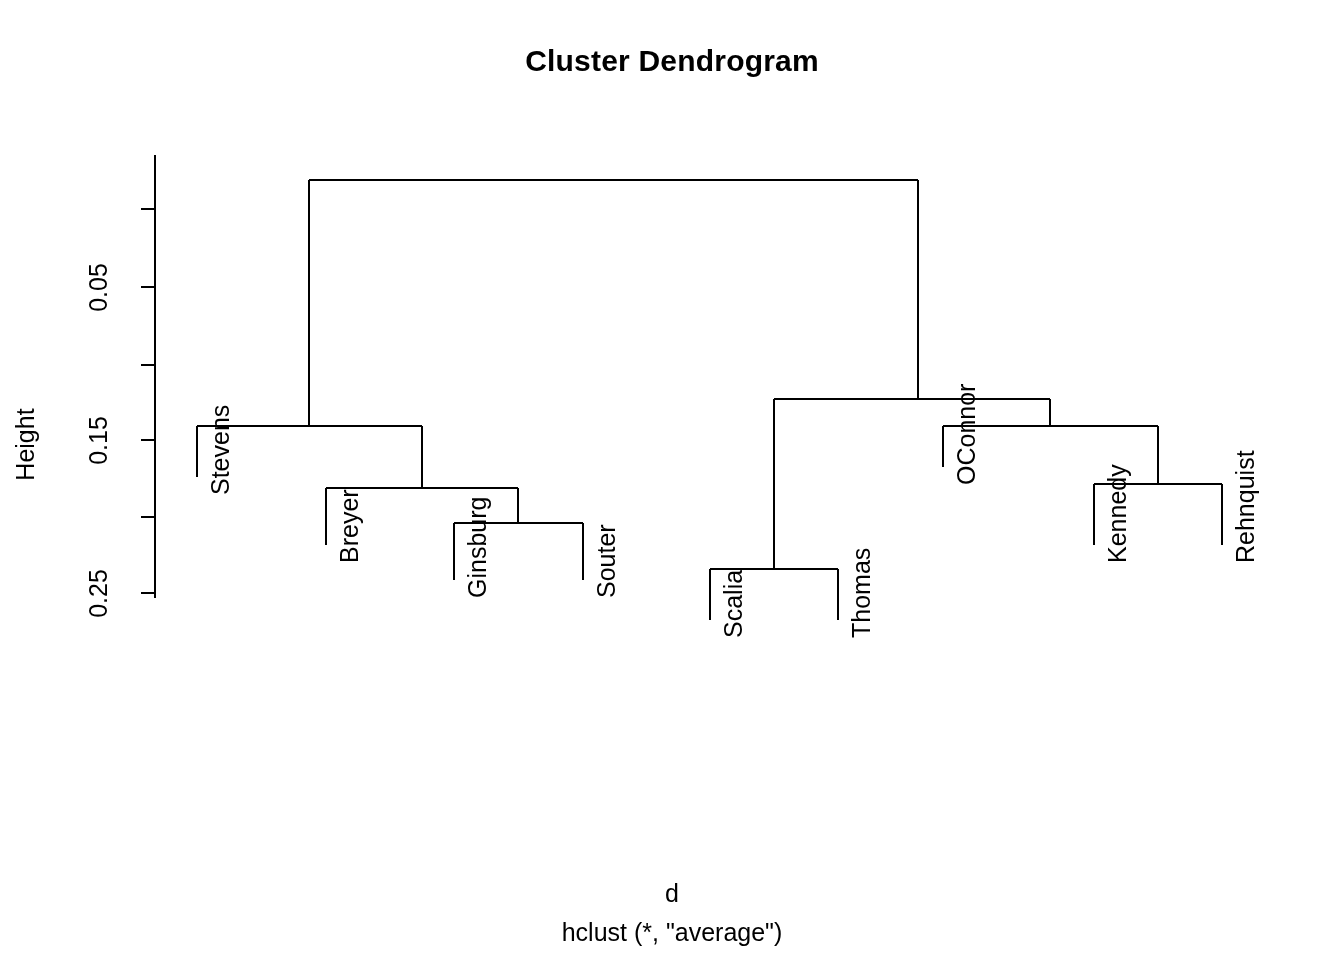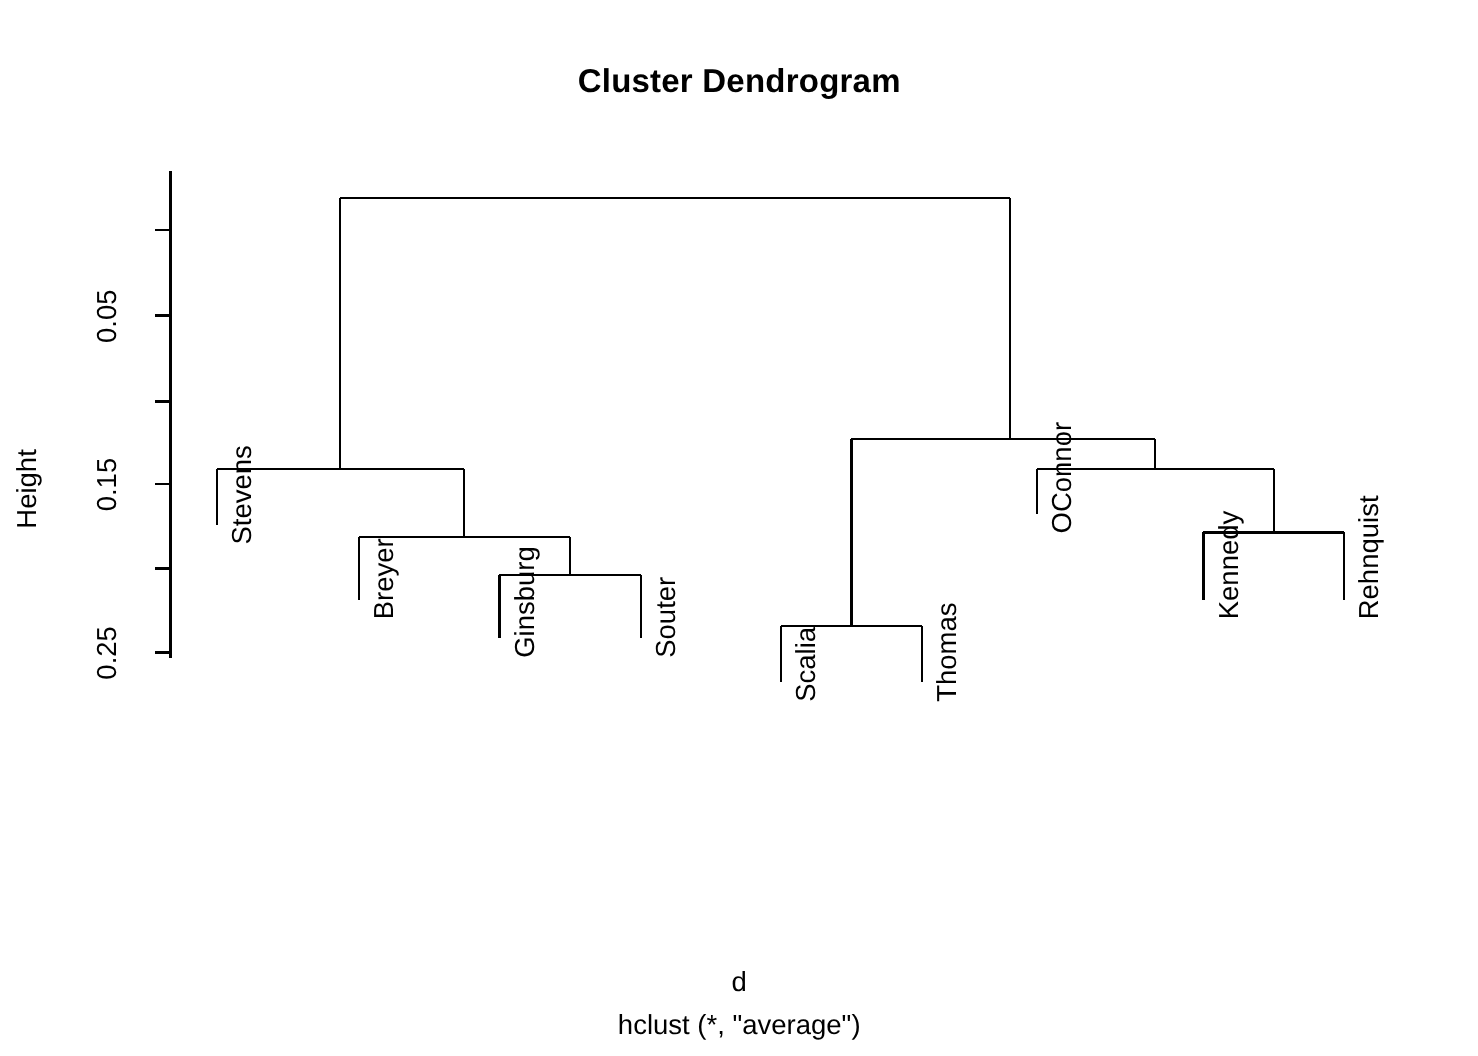--- a/index.html
+++ b/index.html
@@ -19,21 +19,21 @@
   #plot-svg {
     position: absolute;
     left: 0;
     top: 0;
     width: 1344px;
     height: 960px;
   }
   .chart-title {
     position: absolute;
     left: 0;
-    top: 58px;
+    top: 44px;
     width: 1344px;
     text-align: center;
     font-size: 30px;
     font-weight: bold;
     letter-spacing: 0.2px;
   }
   .ylab {
     position: absolute;
     left: -40px;
     top: 430px;

